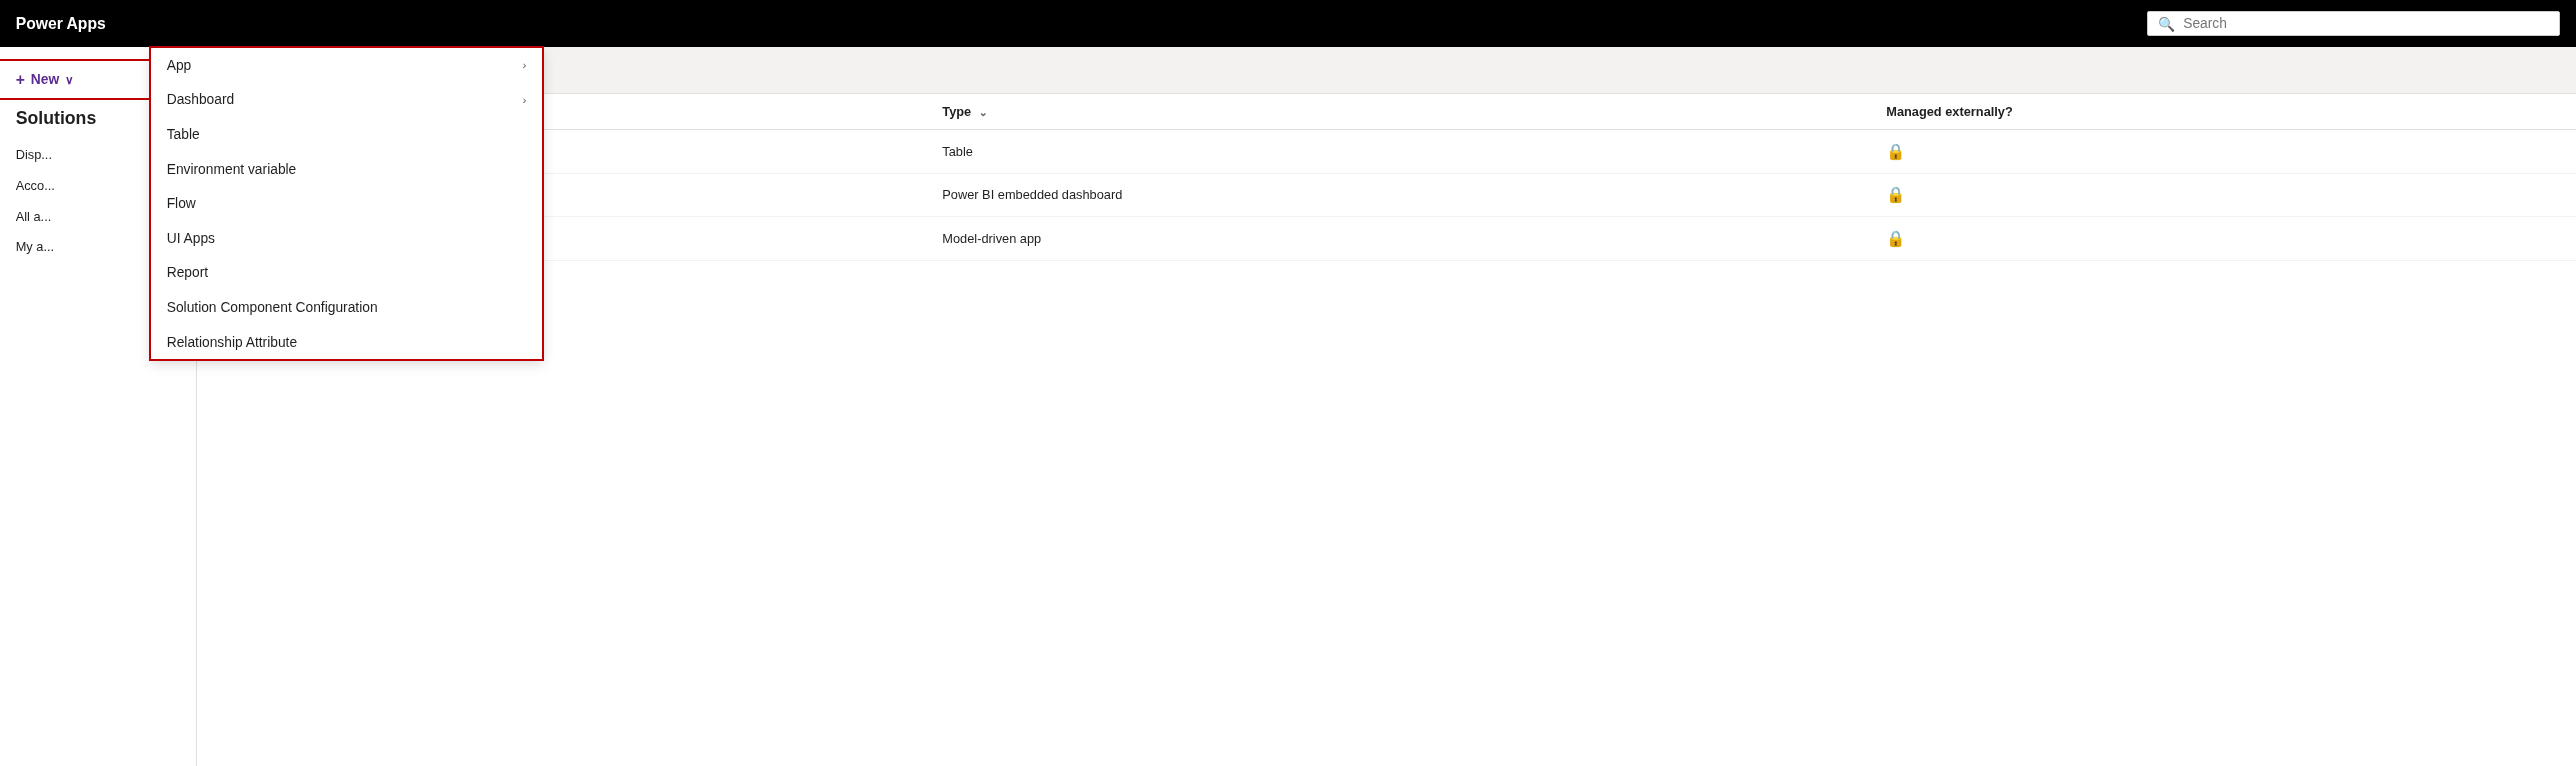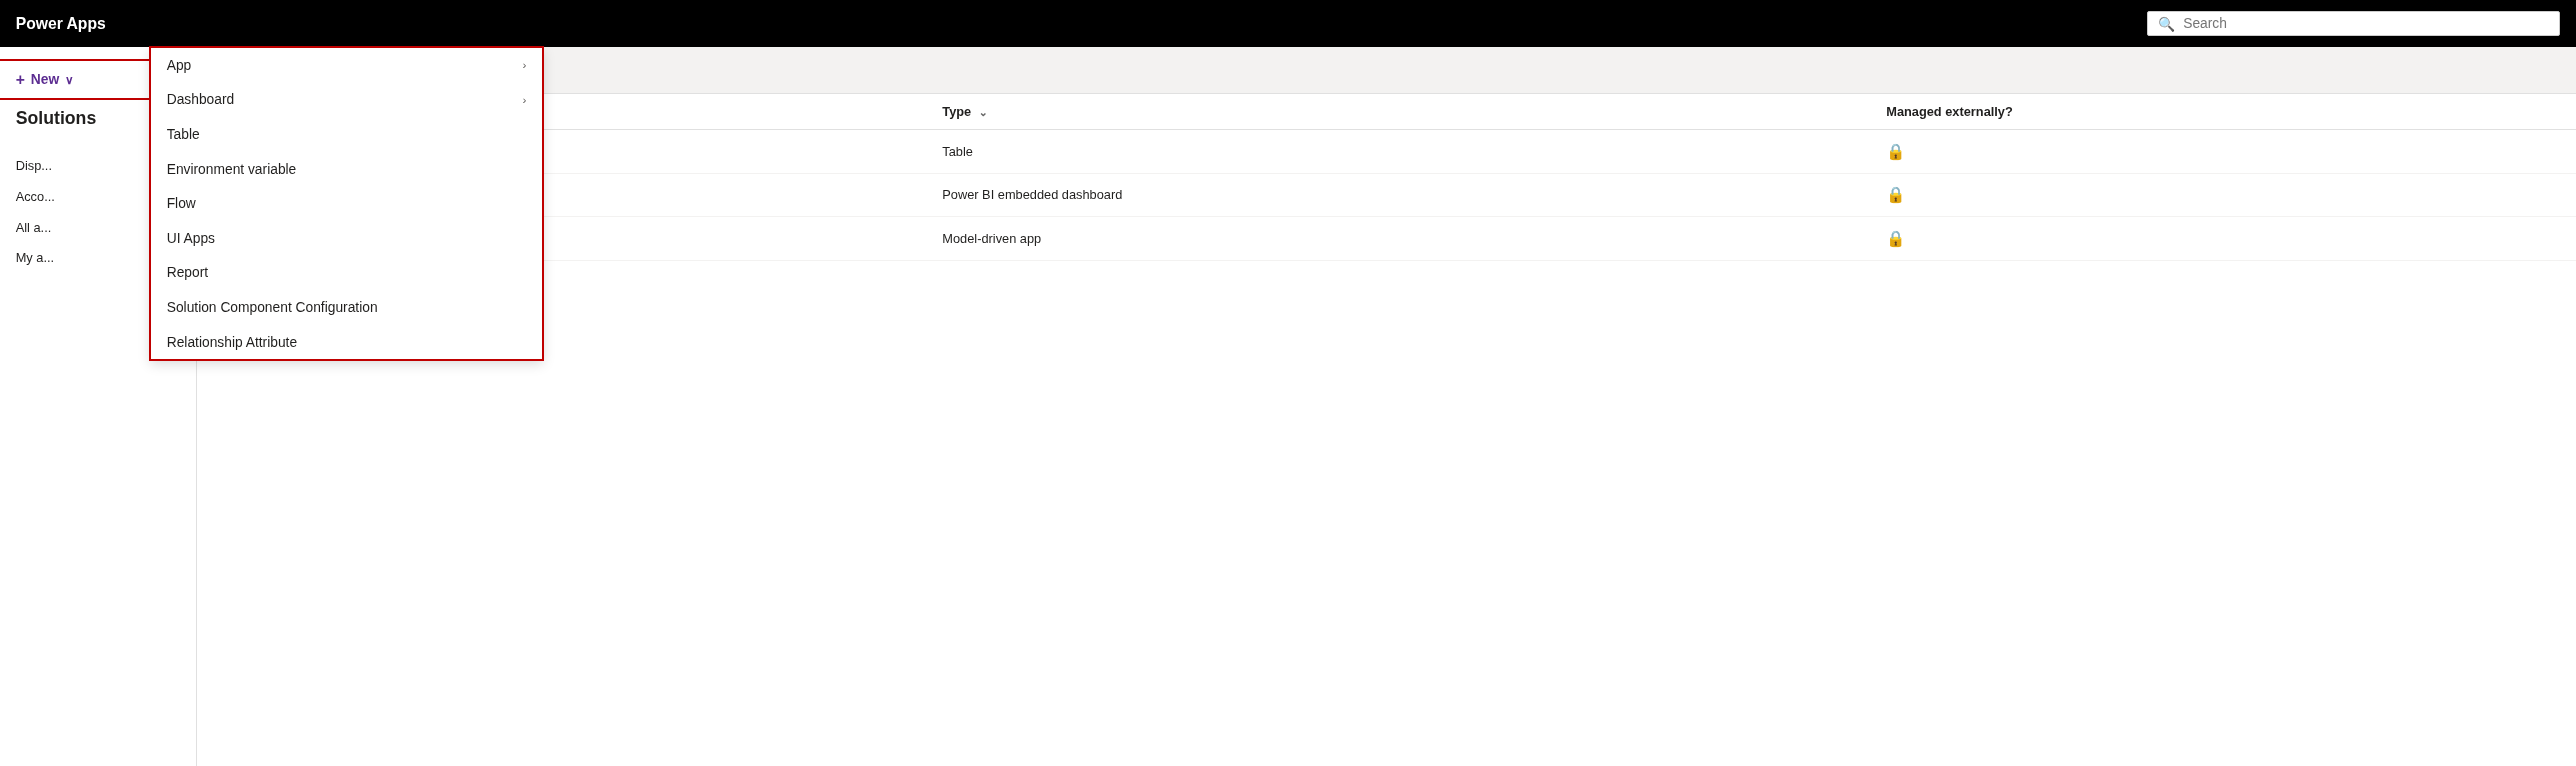--- a/index.html
+++ b/index.html
@@ -70,21 +70,21 @@
     }
     .new-button .plus-icon { font-size: 15.7px; }
     .new-button .chevron { font-size: 11.8px; }
 
     .sidebar-title {
       padding: 11.8px 15.7px 7.9px 15.7px;
       font-size: 17.7px;
       font-weight: 600;
       color: #201f1e;
     }
-    .sidebar-section { margin-top: 13px; }
+    .sidebar-section { margin-top: 2px; }
     .sidebar-item {
       padding: 7.9px 15.7px;
       cursor: pointer;
       color: #201f1e;
       font-size: 12.8px;
       truncate: ellipsis;
       white-space: nowrap;
       overflow: hidden;
       text-overflow: ellipsis;
     }

